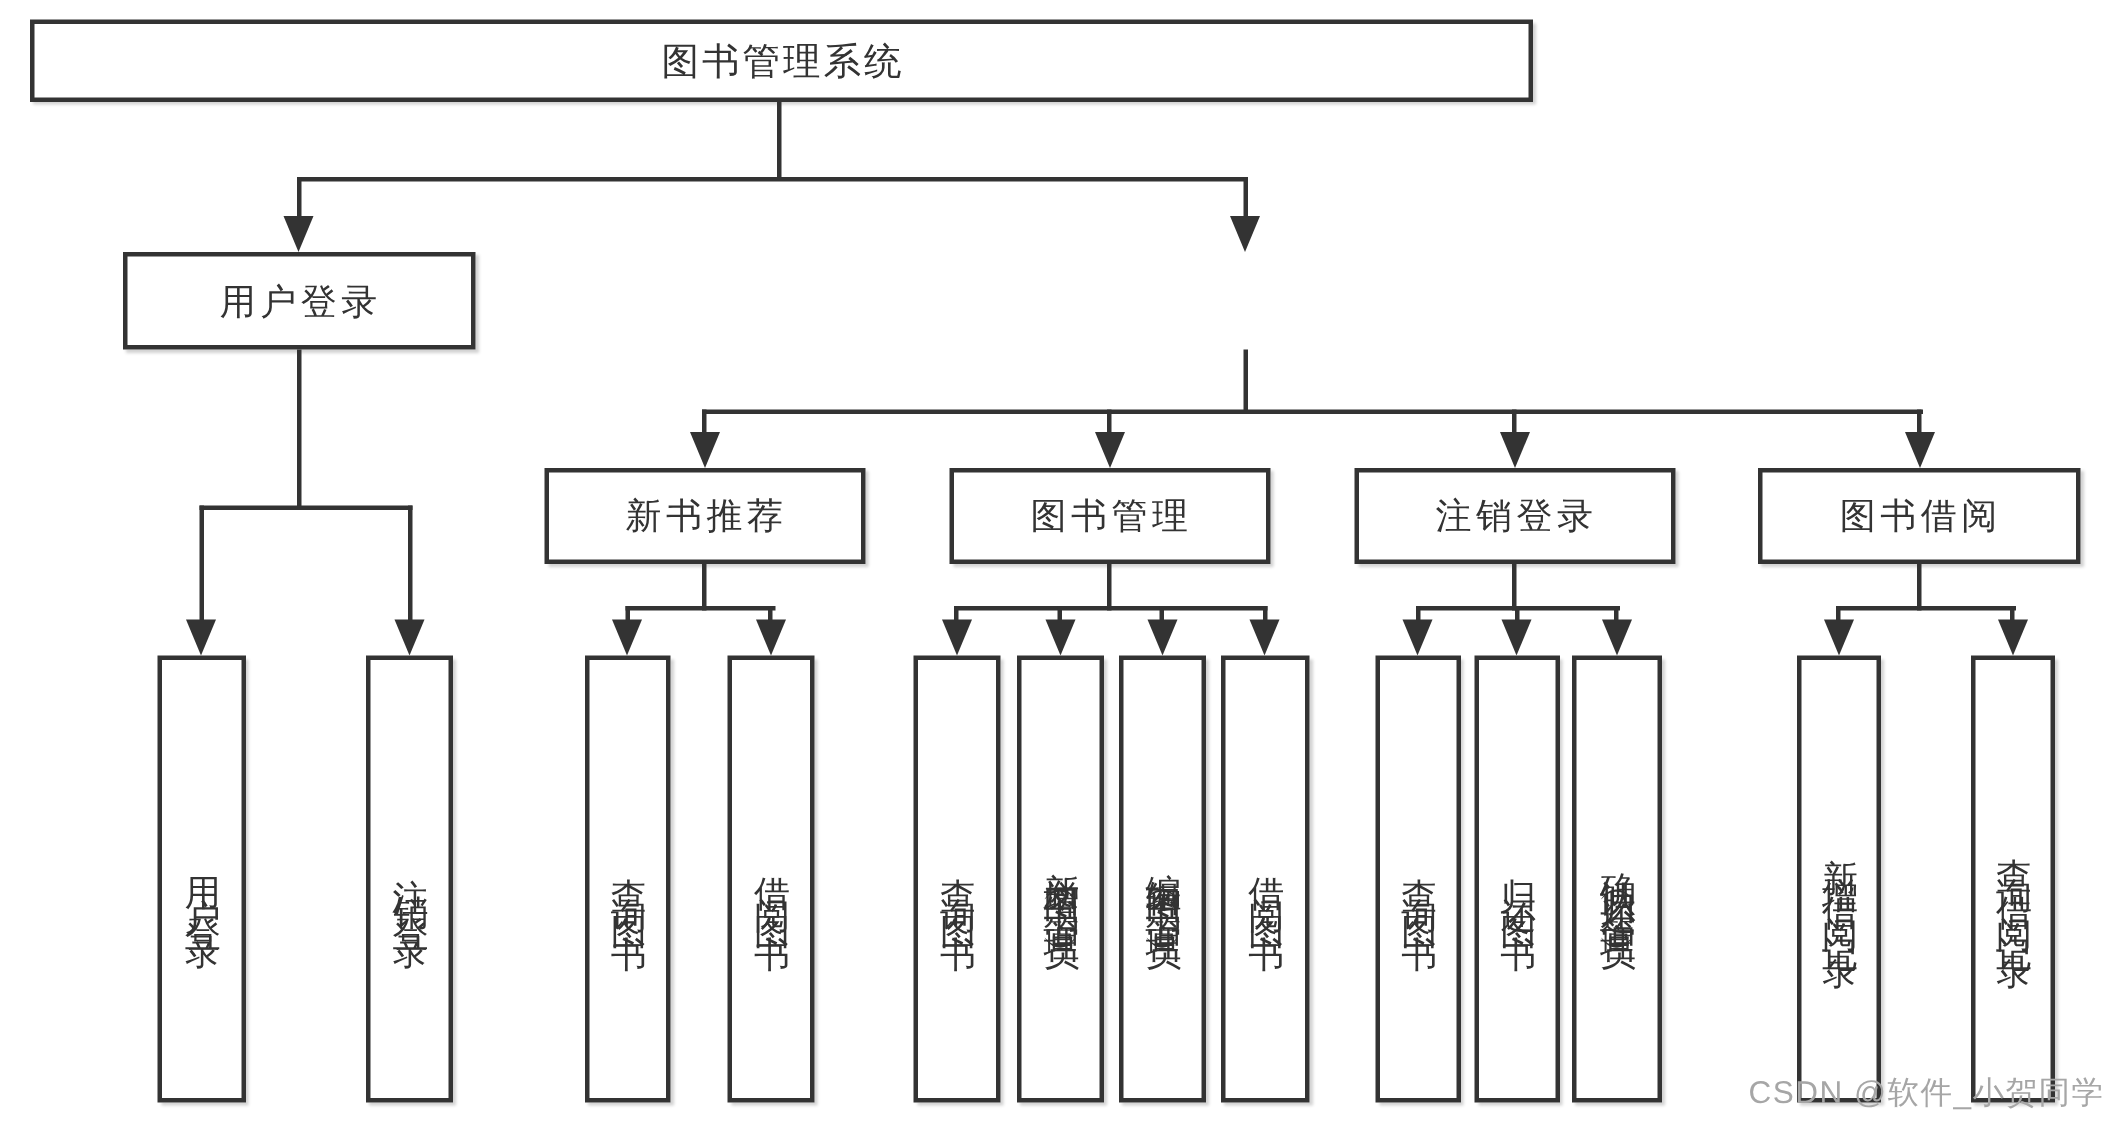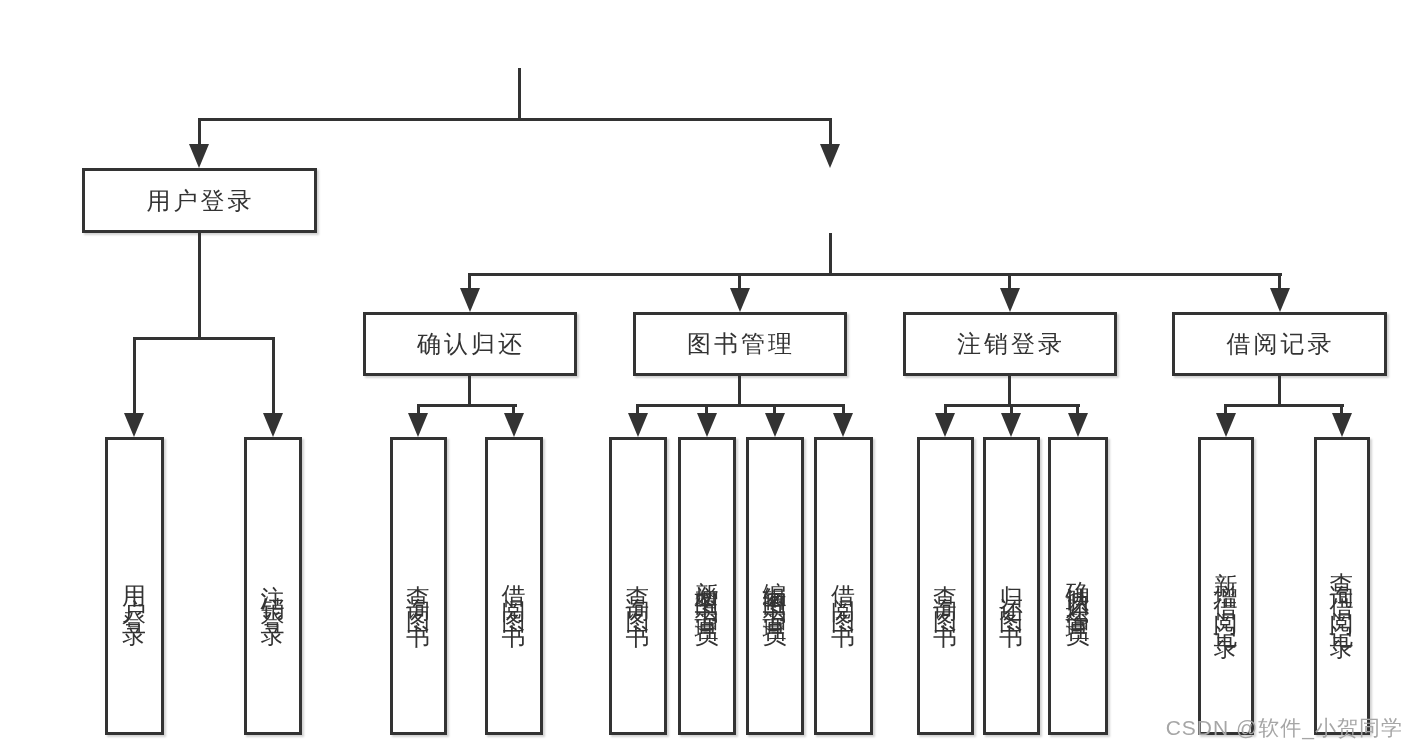--- a/index.html
+++ b/index.html
@@ -57,36 +57,39 @@
     color:var(--wm);
     letter-spacing:1px;
     white-space:nowrap;
   }
 </style>
 </head>
 <body>
 
 <div class="stage">
 
+  <div class="box" style="left:20px;top:13px;width:1002px;height:55px">
+    <span class="hlabel title-label">图书管理系统</span>
+  </div>
 
   <div class="box" style="left:82px;top:168px;width:235px;height:65px">
     <span class="hlabel">用户登录</span>
   </div>
 
   <div class="box" style="left:363px;top:312px;width:214px;height:64px">
-    <span class="hlabel">确认归还</span>
+    <span class="hlabel">新书推荐</span>
   </div>
   <div class="box" style="left:633px;top:312px;width:214px;height:64px">
     <span class="hlabel">图书管理</span>
   </div>
   <div class="box" style="left:903px;top:312px;width:214px;height:64px">
     <span class="hlabel">注销登录</span>
   </div>
   <div class="box" style="left:1172px;top:312px;width:215px;height:64px">
-    <span class="hlabel">借阅记录</span>
+    <span class="hlabel">图书借阅</span>
   </div>
 
   <div class="box" style="left:105px;top:437px;width:59px;height:298px">
     <span class="vlabel">用户登录</span>
   </div>
   <div class="box" style="left:244px;top:437px;width:58px;height:298px">
     <span class="vlabel">注销登录</span>
   </div>
 
   <div class="box" style="left:390px;top:437px;width:57px;height:298px">

